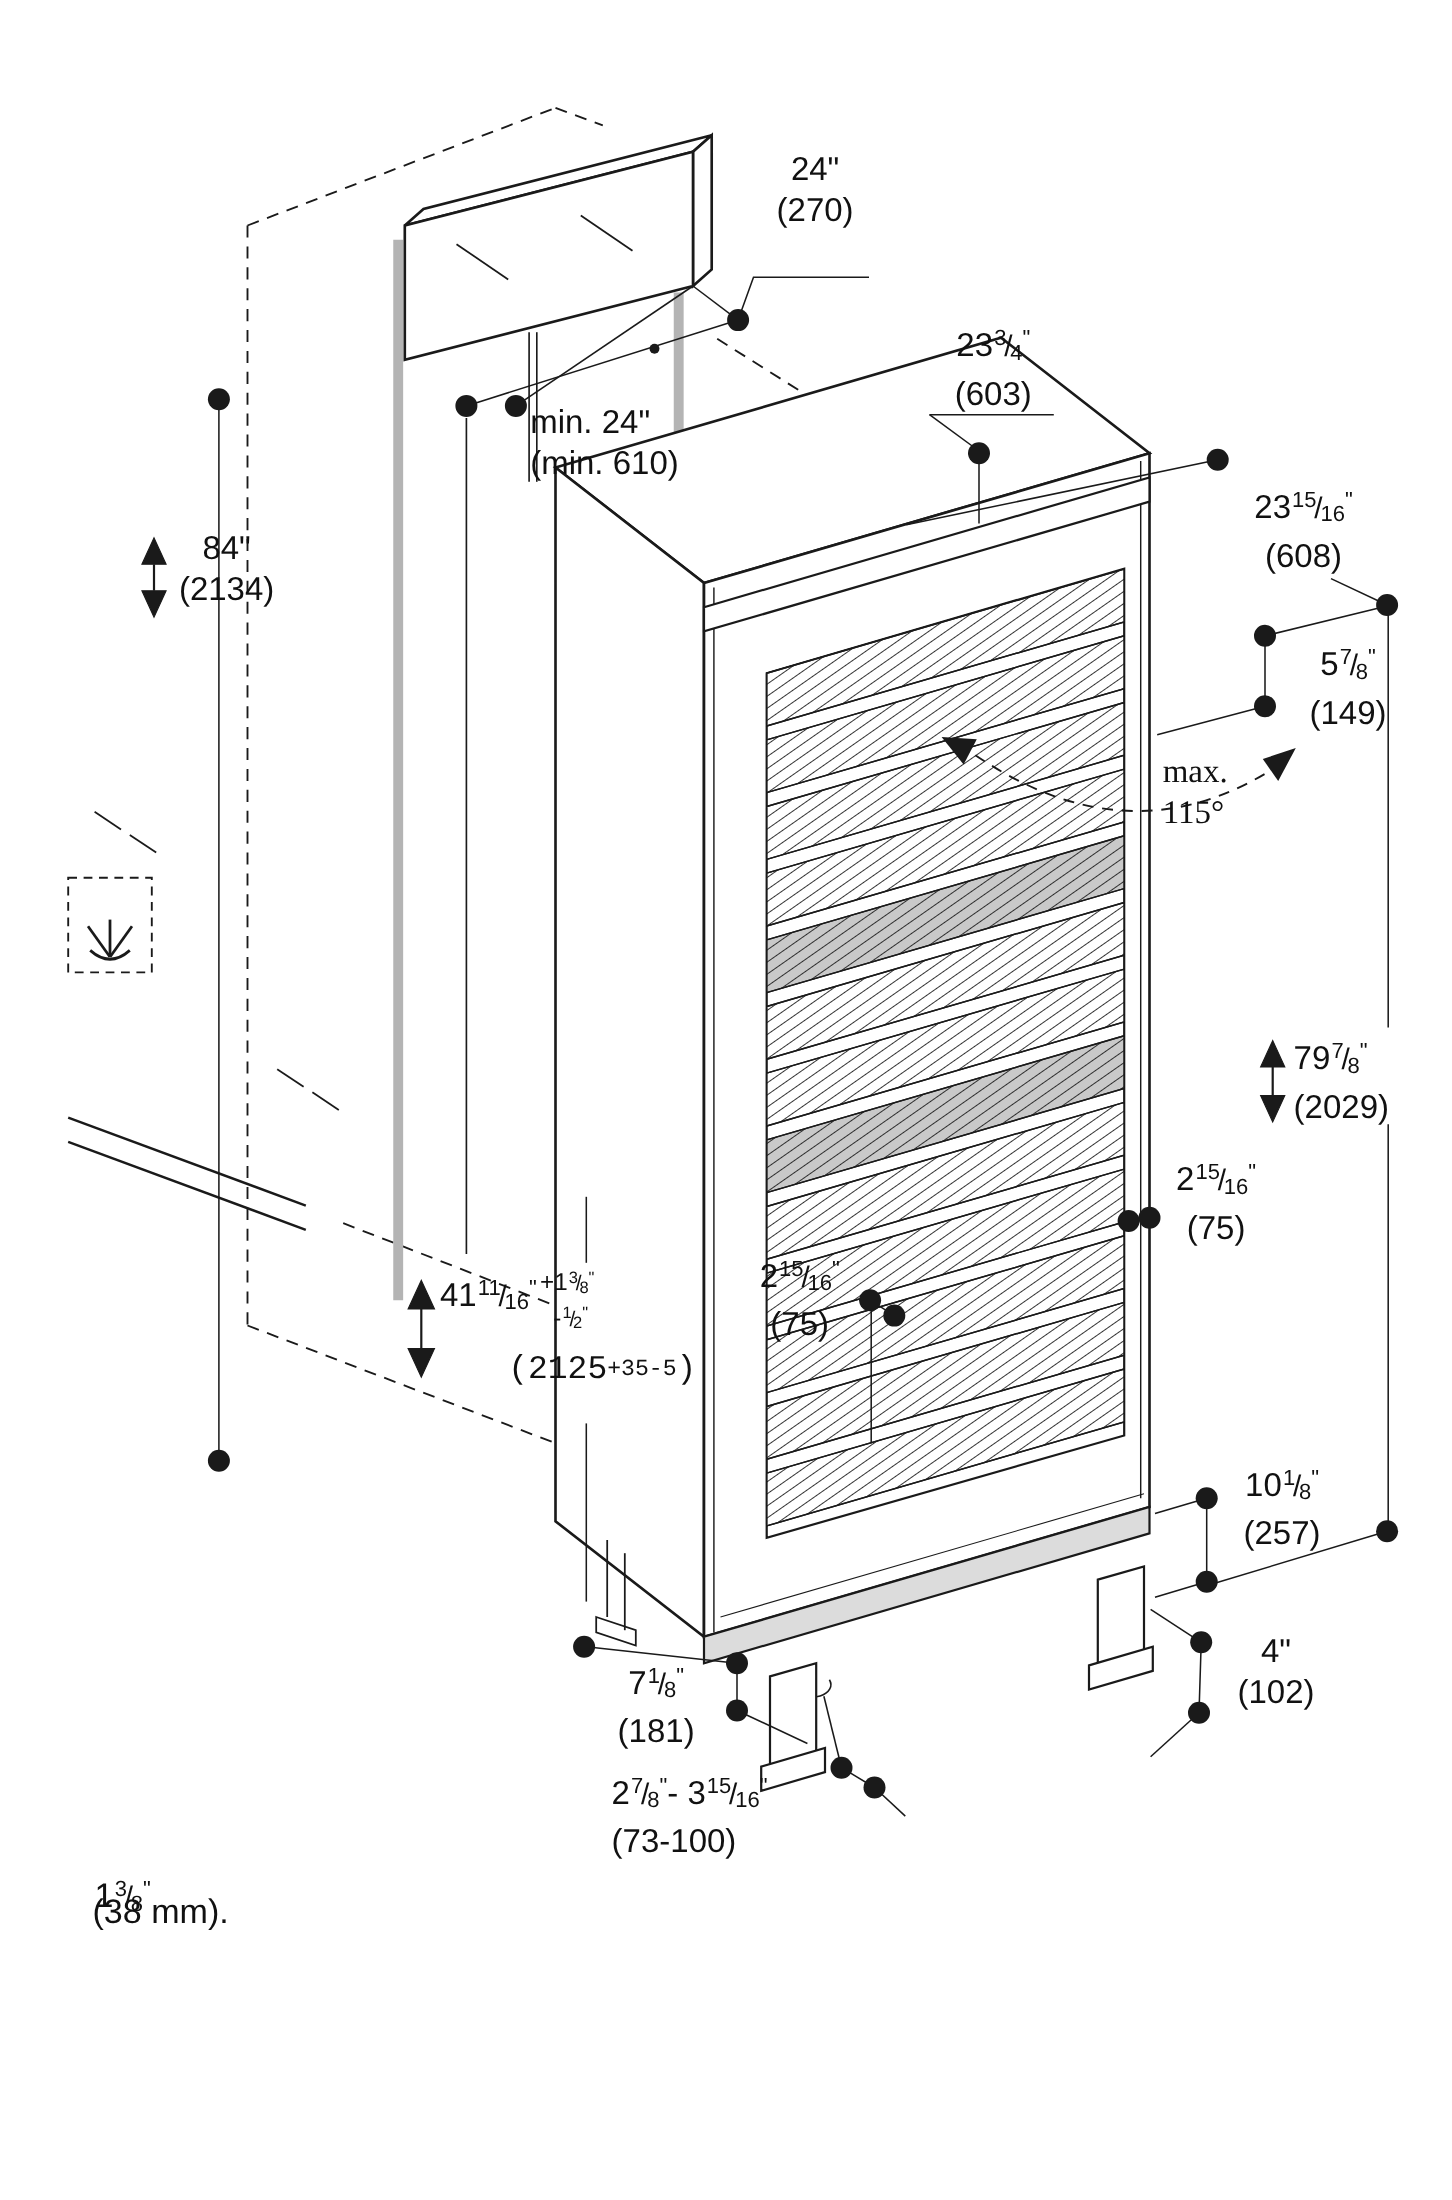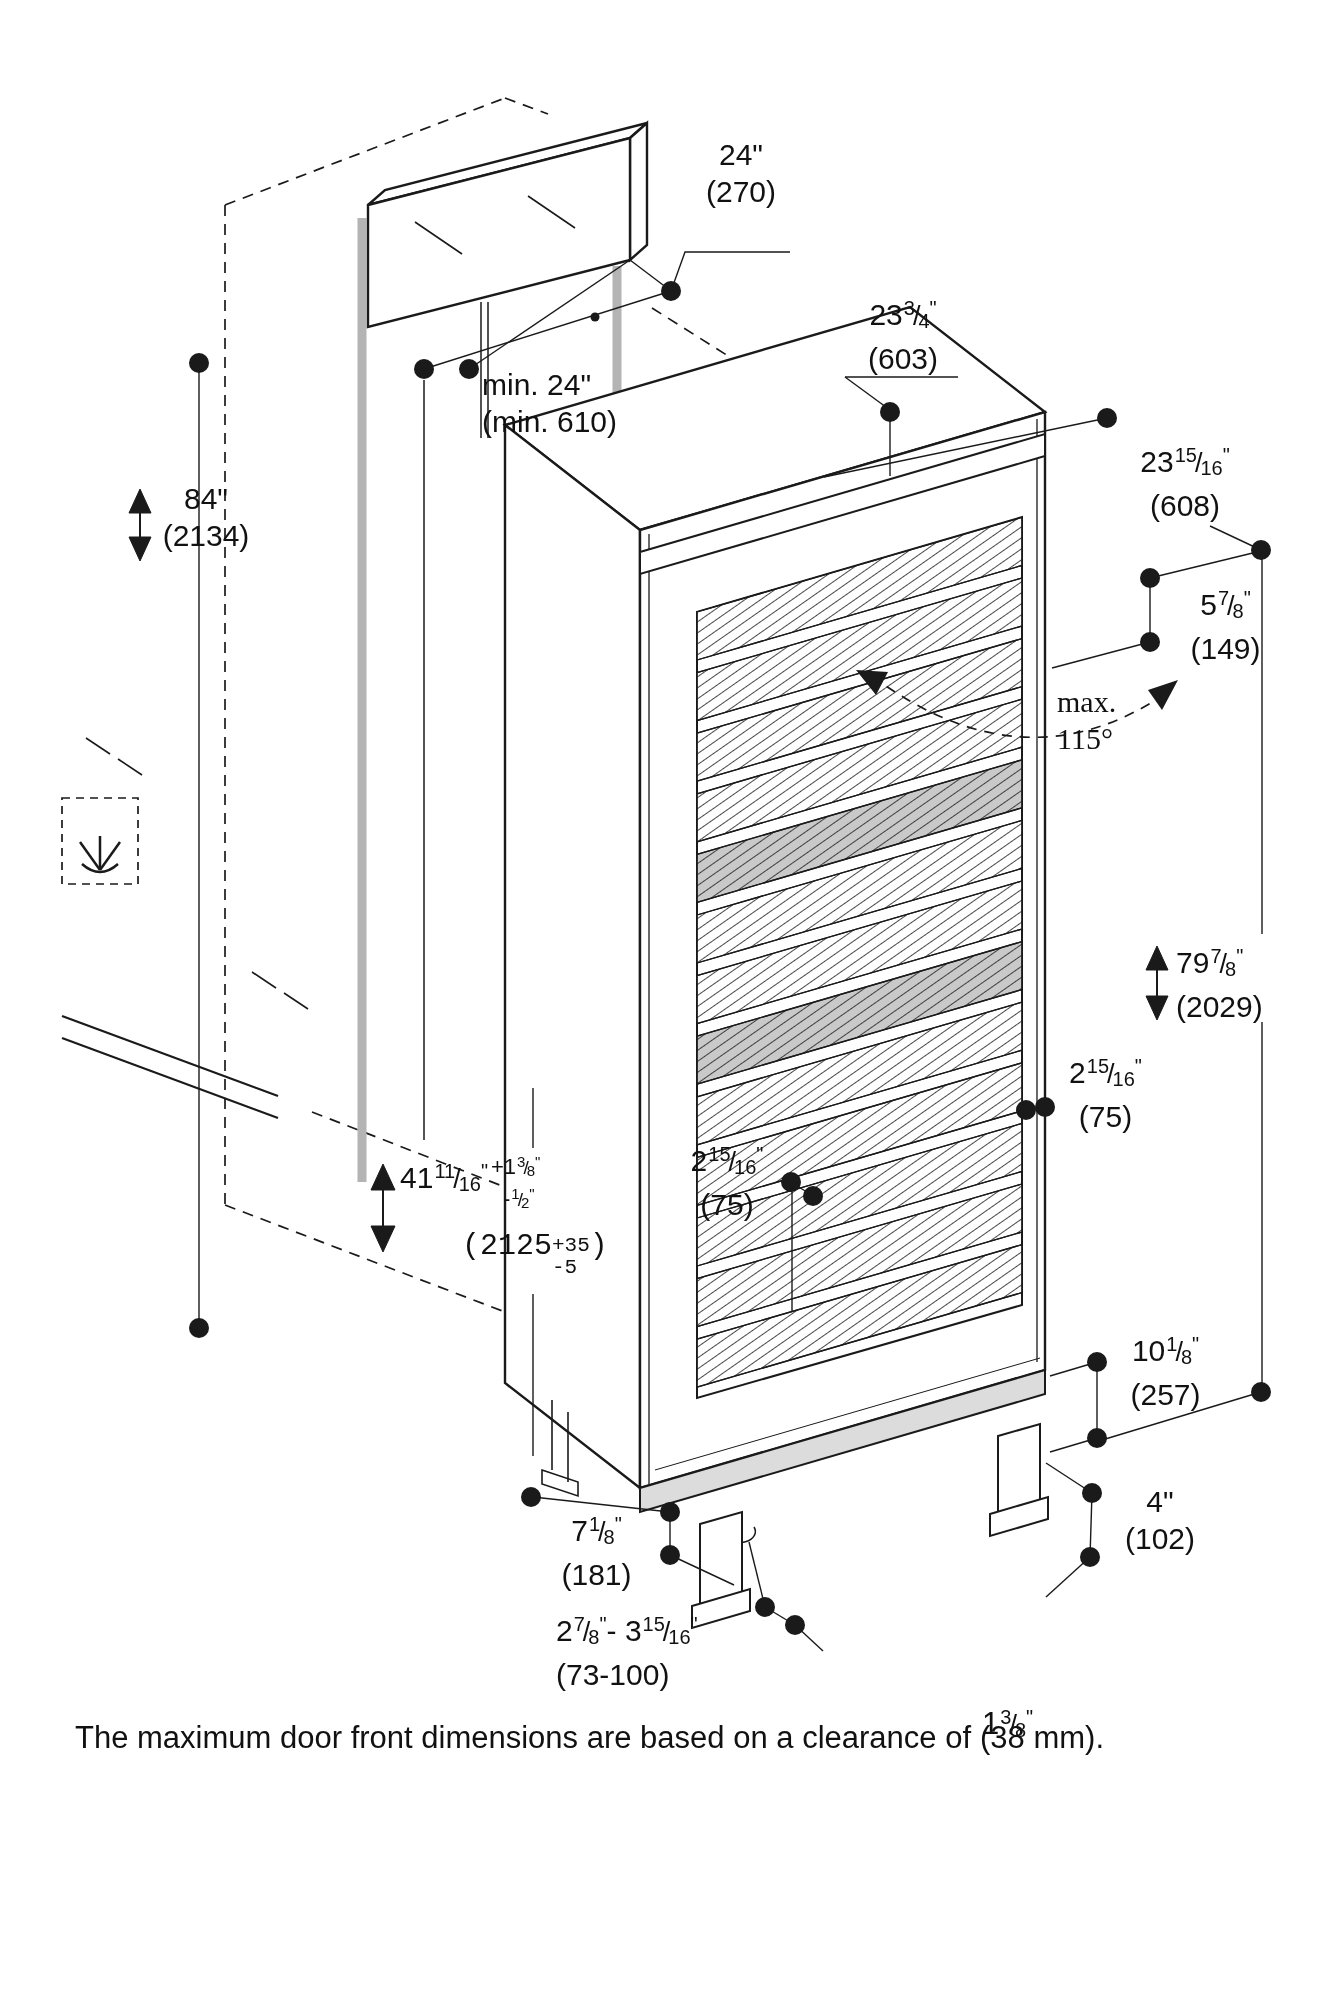--- a/index.html
+++ b/index.html
@@ -12,21 +12,21 @@
   .fs{font-size:27px;margin:0 -2px;}
   .fd{font-size:20px;vertical-align:-3px;}
   .fu{font-size:20px;vertical-align:10px;}
   .tol{display:inline-flex;flex-direction:column;vertical-align:14px;line-height:23px;
        font-size:22px;margin-left:3px;text-align:left;}
   .tol .fn{font-size:15px;vertical-align:7px;}
   .tol .fs{font-size:19px;}
   .tol .fd{font-size:15px;vertical-align:-2px;}
   .tol .fu{font-size:15px;vertical-align:7px;}
   .tol-b{margin-left:12px;}
-  .mstack{display:inline-flex;flex-direction:column;vertical-align:3px;line-height:22px;
+  .mstack{display:inline-flex;flex-direction:row;vertical-align:3px;line-height:22px;
           font-size:21px;text-align:left;}
   .row2{margin-top:14px;margin-left:62px;font-family:Liberation Mono, monospace;}
   .footnote{position:absolute;left:75px;top:1720px;font-size:31px;white-space:nowrap;z-index:5;}
   .ovwrap{position:relative;display:inline-block;margin-left:9px;}
   .ovfrac{position:absolute;left:2px;top:-14px;}
 </style>
 </head>
 <body>
 
 <div id="page">
@@ -302,16 +302,16 @@
 </div>
 
 <div class="dim" style="left:556px;top:1606px;">
   <div>
     <span>2</span><span><span class="fn">7</span><span class="fs">/</span><span class="fd">8</span><span class="fu">"</span></span><span>- </span><span>3</span><span><span class="fn">15</span><span class="fs">/</span><span class="fd">16</span><span class="fu">"</span></span>
   </div>
   <div>(73-100)</div>
 </div>
 
 <div class="footnote">
-  <span>The maximum door front dimensions are based on a clearance of</span><span class="ovwrap"><span class="ovfrac"><span>1</span><span><span class="fn">3</span><span class="fs">/</span><span class="fd">8</span><span class="fu">"</span></span></span><span>(38 mm).</span></span>
+  <span class="ovwrap"><span class="ovfrac"><span>1</span><span><span class="fn">3</span><span class="fs">/</span><span class="fd">8</span><span class="fu">"</span></span></span><span>(38 mm).</span></span>
 </div>
 
 </div>
 
 </body></html>

